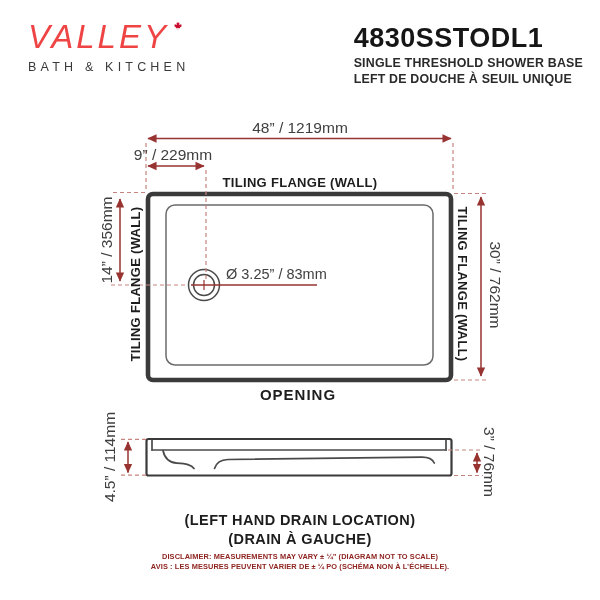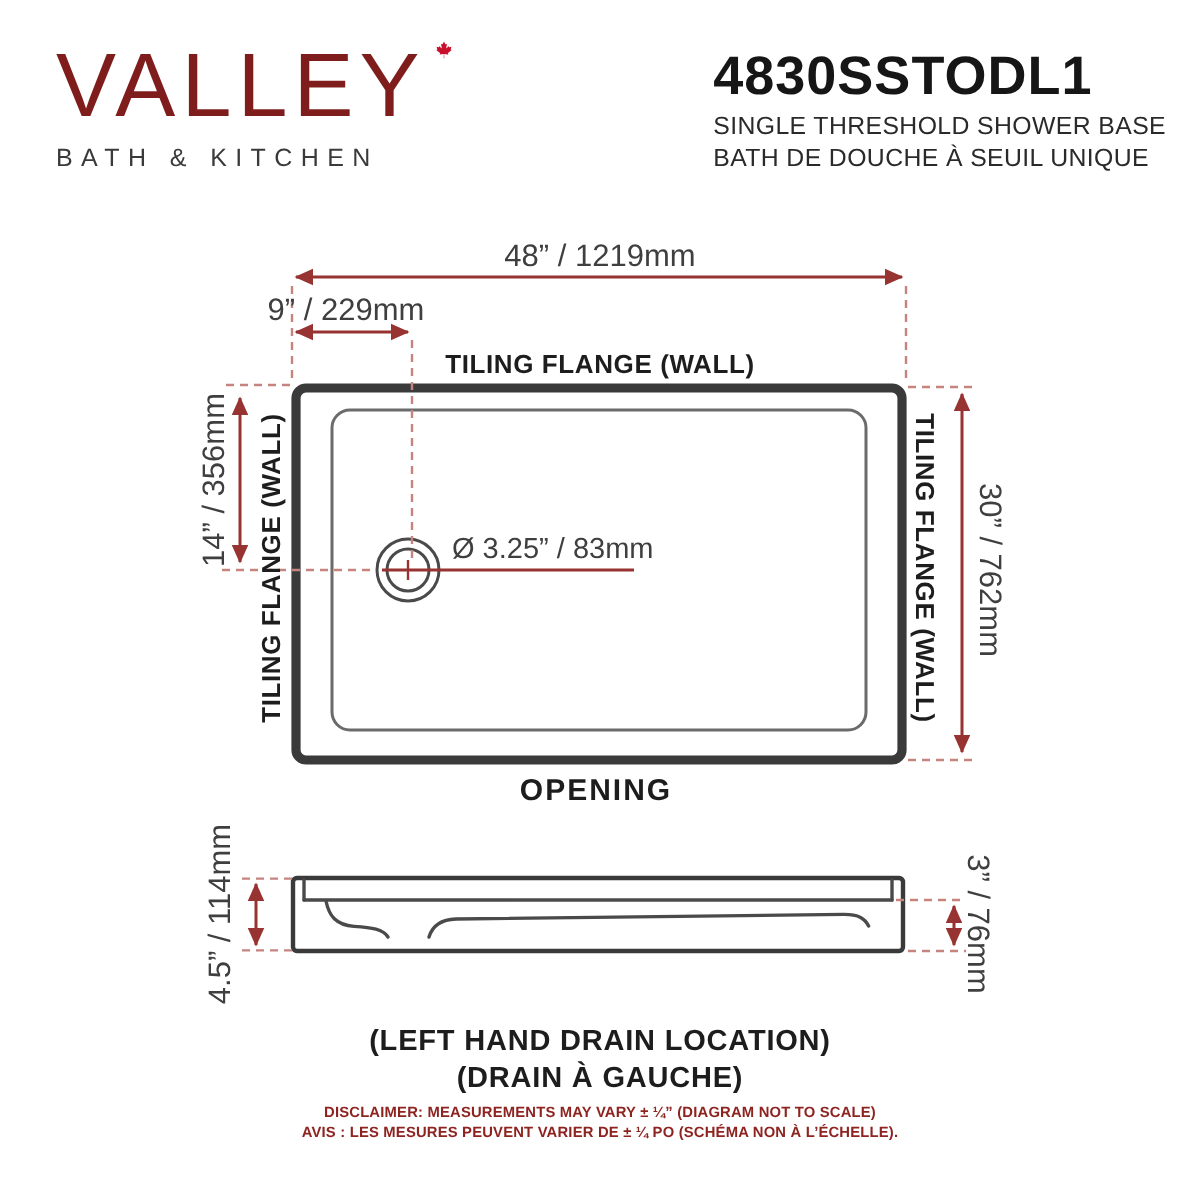--- a/index.html
+++ b/index.html
@@ -1,26 +1,26 @@
 <!DOCTYPE html>
 <html><head>
 <meta charset="utf-8">
 <style>
   html,body{margin:0;padding:0;background:#fff;}
   .page{position:relative;width:600px;height:600px;background:#ffffff;overflow:hidden;
         font-family:"Liberation Sans", sans-serif;}
   
   .logo{position:absolute;left:28px;top:20px;}
   .logo-row{position:relative;display:inline-block;}
-  .logo-word{font-size:45px;font-weight:300;letter-spacing:3px;color:#7f1d1d;line-height:1;}
+  .logo-word{font-size:33px;font-weight:300;letter-spacing:3px;color:#ef4444;line-height:1;font-style:italic;}
   .leaf{position:absolute;top:-1px;right:-15px;width:12px;height:12px;display:inline-block;}
   .logo-tag{font-size:12.5px;font-weight:400;letter-spacing:4.2px;color:#3a3a3a;margin-top:7px;}
   .title-block{position:absolute;right:17px;top:24px;text-align:left;}
   .model{font-size:27px;font-weight:800;color:#161616;letter-spacing:.5px;line-height:1.1;}
-  .sub{font-size:12.4px;font-weight:400;color:#2a2a2a;margin-top:2px;letter-spacing:.2px;}
+  .sub{font-size:12.4px;font-weight:700;color:#2a2a2a;margin-top:2px;letter-spacing:.2px;}
   
   svg.drawing{position:absolute;left:0;top:0;}
   .dim{stroke:#973330;stroke-width:1.5;fill:none;}
   .dash{stroke:#c5847e;stroke-width:1.2;fill:none;stroke-dasharray:4 3;}
   .tick{stroke:#973330;stroke-width:1.2;fill:none;}
   .outline-thick{stroke:#3a3a3a;stroke-width:4.6;fill:#ffffff;}
   .outline-mid{stroke:#3a3a3a;stroke-width:2.2;fill:#ffffff;}
   .outline-thin{stroke:#6b6b6b;stroke-width:1.5;fill:none;}
   .profile-line{stroke:#4a4a4a;stroke-width:1.7;fill:none;stroke-linecap:round;}
   .dimtext{font-family:"Liberation Sans",sans-serif;font-size:15.5px;fill:#3f3f3f;}
@@ -47,21 +47,21 @@
           <path fill="#c8102e" d="M11.998 1.6l-1.35 2.52c-.15.28-.43.25-.7.1l-.98-.51.73 3.88c.15.71-.34.71-.59.4L7.4 6.08l-.28.97c-.03.13-.17.26-.38.23l-2.16-.45.57 2.06c.12.46.22.65-.12.77l-.77.36 3.72 3.02c.15.12.22.32.17.51l-.33 1.07c1.28-.15 2.43-.37 3.71-.51.11-.01.3.18.3.31l-.17 3.92h.62l-.1-3.91c0-.13.17-.33.28-.31 1.28.14 2.43.36 3.71.51l-.32-1.07c-.05-.19.02-.39.17-.51l3.72-3.02-.77-.36c-.34-.12-.24-.31-.12-.77l.57-2.06-2.16.45c-.21.03-.35-.1-.38-.23l-.28-.97-1.71 1.91c-.25.31-.74.31-.59-.4l.73-3.88-.98.51c-.27.15-.55.18-.7-.1z"></path>
         </svg>
       </span>
     </div>
     <div class="logo-tag">BATH &amp; KITCHEN</div>
   </div>
 
   <div class="title-block">
     <div class="model">4830SSTODL1</div>
     <div class="sub">SINGLE THRESHOLD SHOWER BASE</div>
-    <div class="sub">BATH DE DOUCHE À SEUIL UNIQUE</div>
+    <div class="sub">LEFT DE DOUCHE À SEUIL UNIQUE</div>
   </div>
 
   <svg class="drawing" width="600" height="600" viewBox="0 0 600 600">
     <defs>
       <marker id="arrow" viewBox="0 0 8 8" refX="7" refY="4" markerWidth="6.5" markerHeight="6.5" orient="auto-start-reverse">
         <path d="M0 0.6 L7.6 4 L0 7.4 Z" fill="#973330"></path>
       </marker>
     </defs>
 
     <g>

